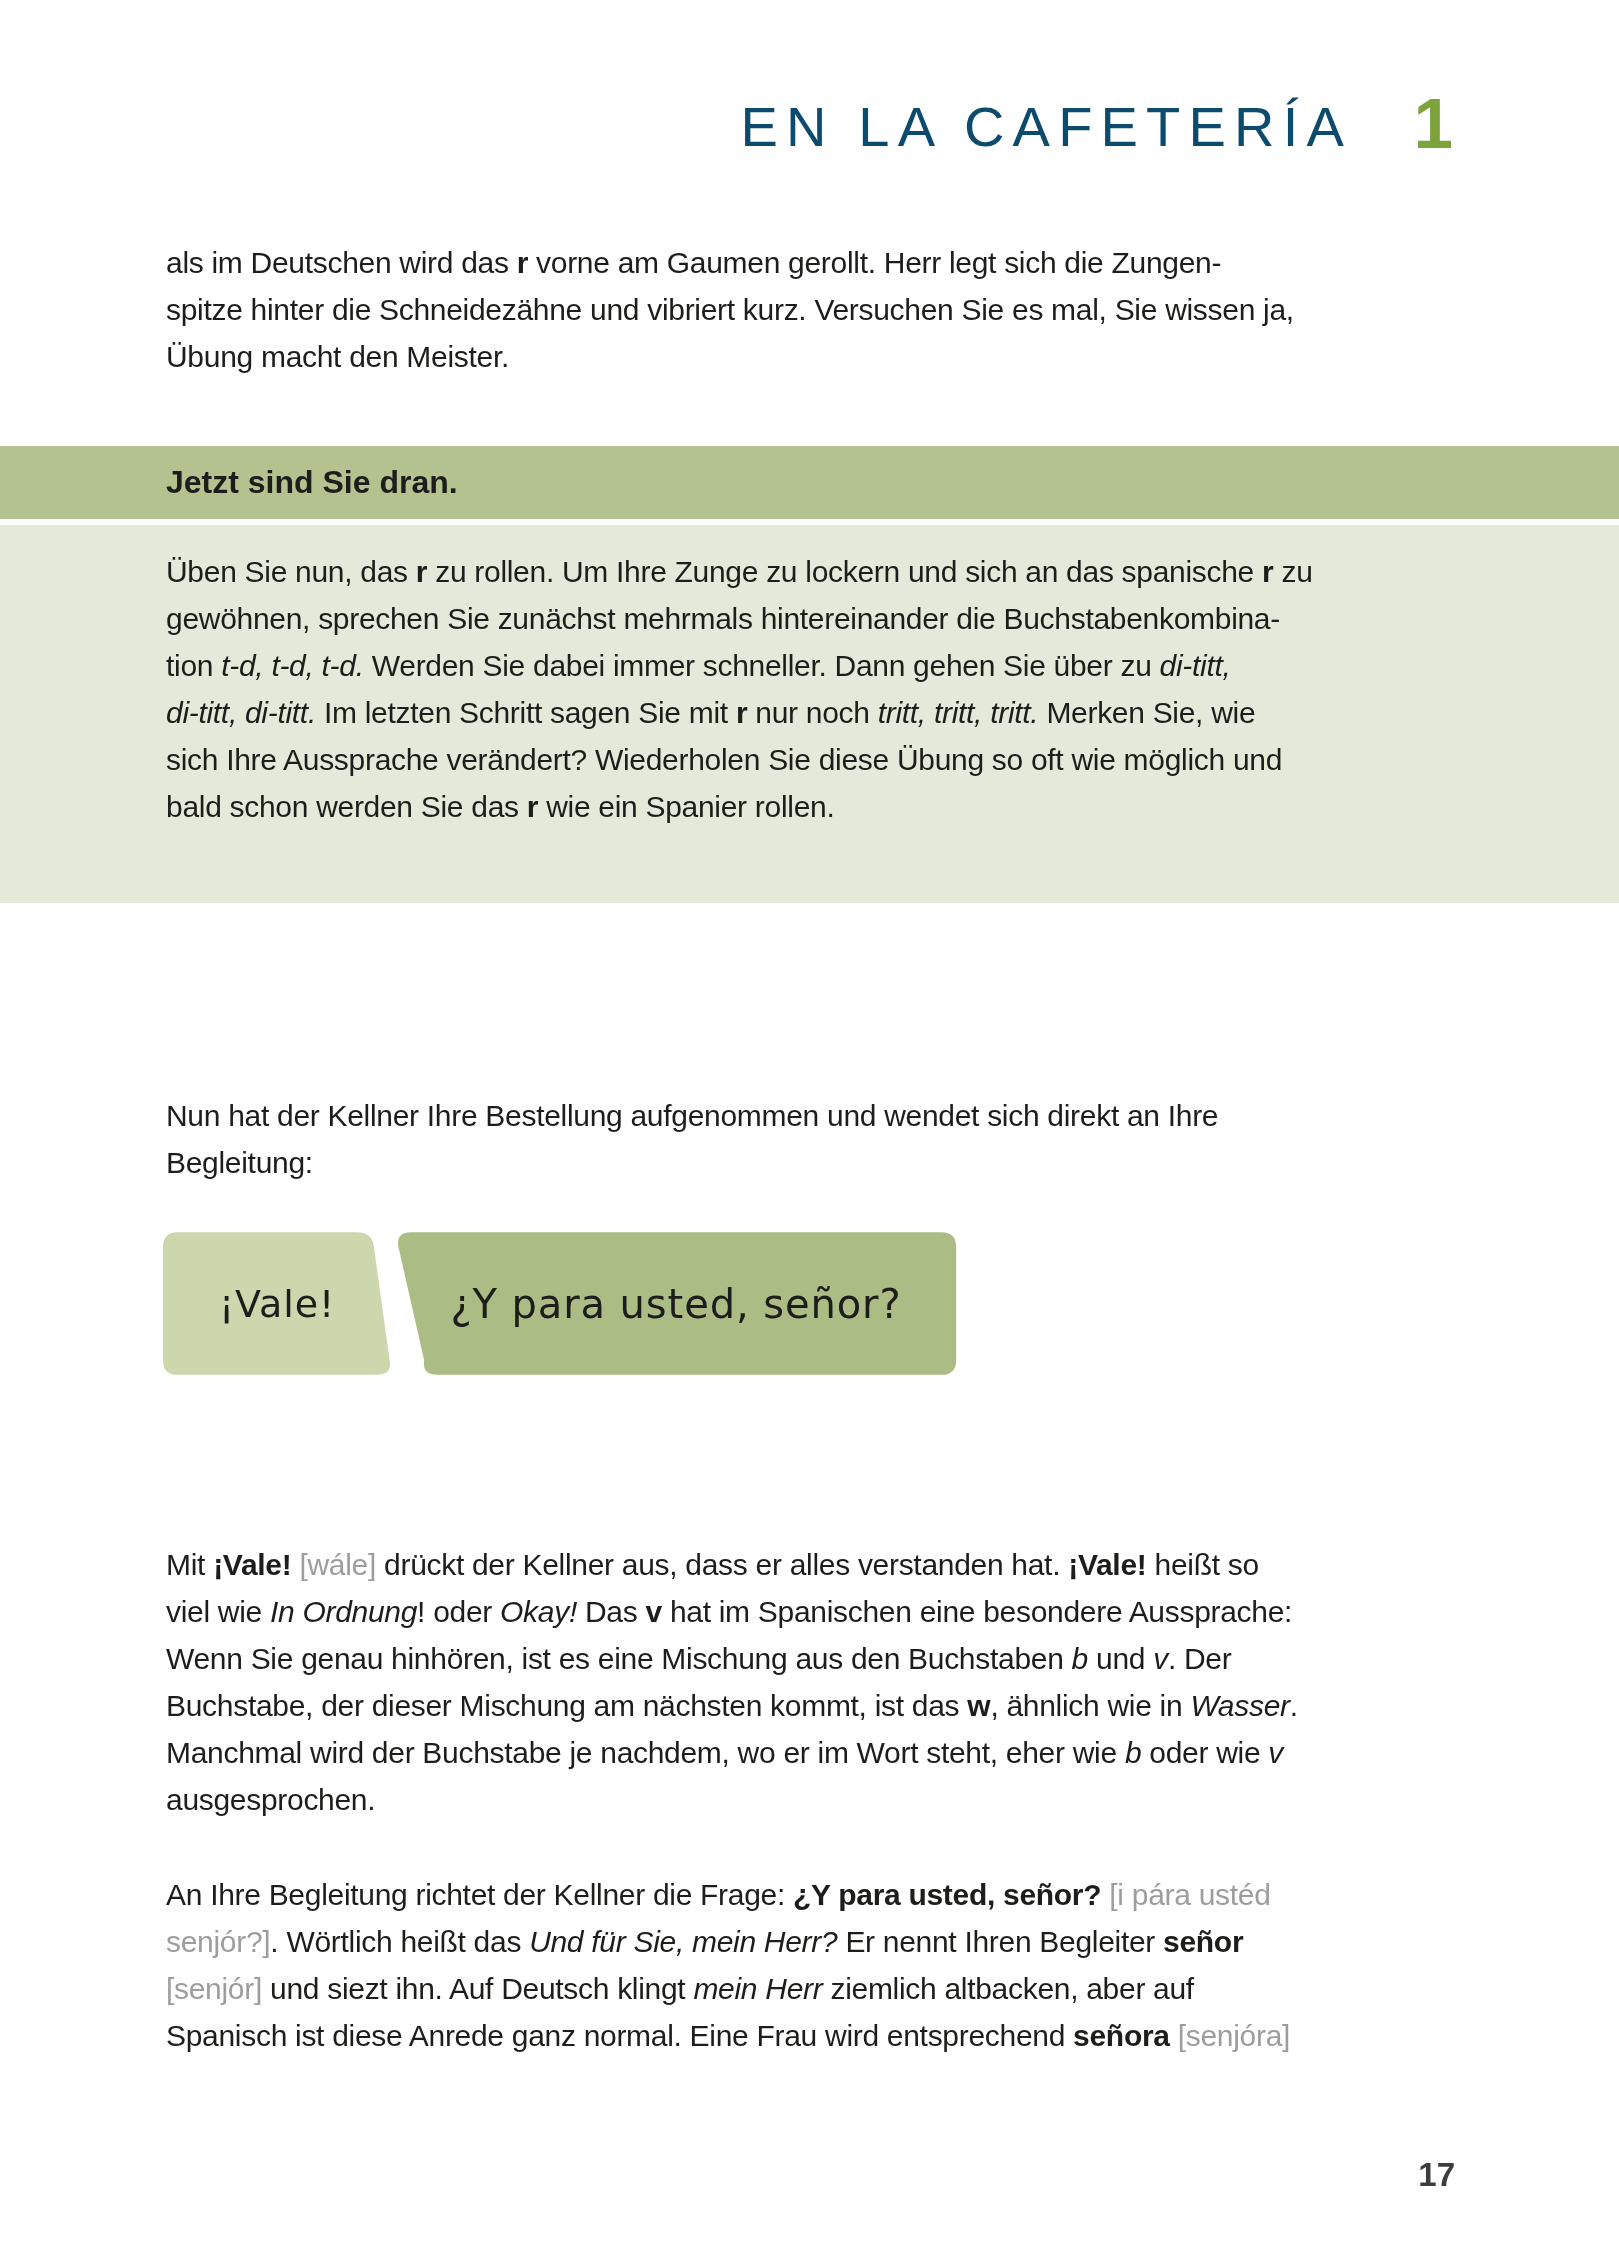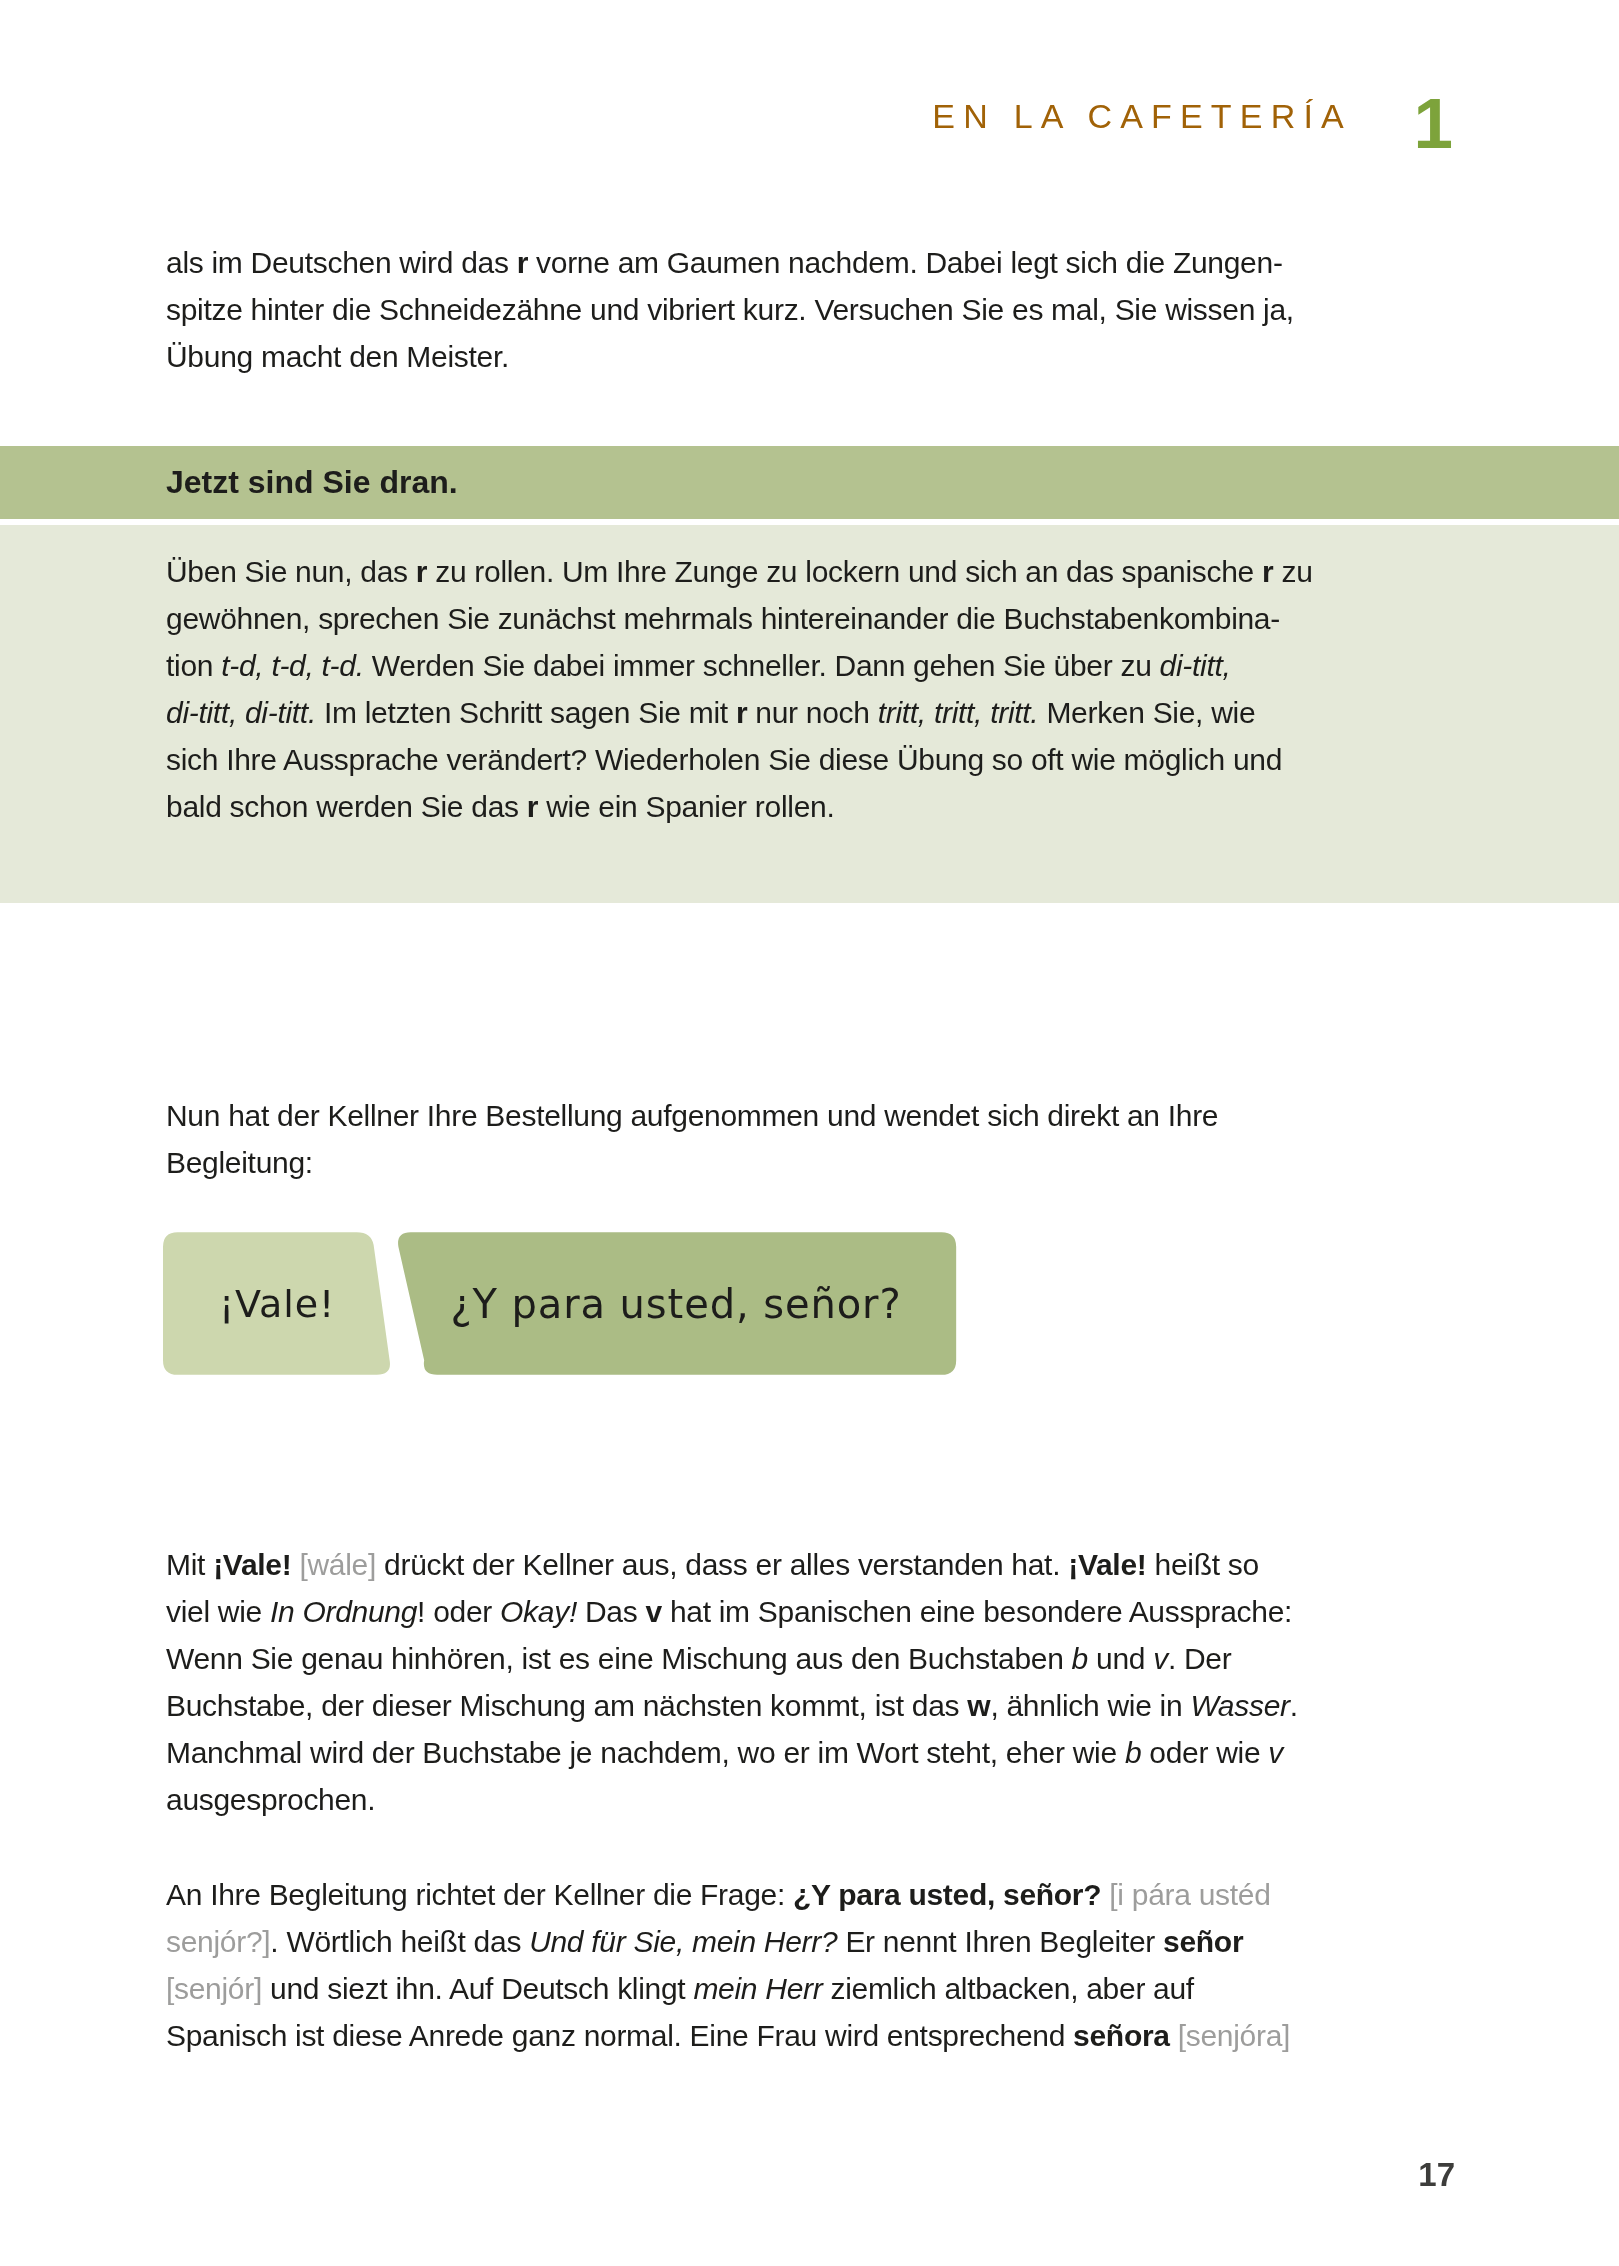--- a/index.html
+++ b/index.html
@@ -20,24 +20,24 @@
     color: #1d1d1b;
   }
   .seg-b { font-weight: 700; }
   .seg-i { font-style: italic; }
   .seg-g { color: #9d9d9c; }
 
   .chapter-title {
     position: absolute;
     top: 99px;
     right: 267px;
-    font-size: 34px;
+    font-size: 56px;
     line-height: 1;
     letter-spacing: 8.2px;
-    color: #a16207;
+    color: #0c4a6e;
     font-weight: 400;
   }
   .chapter-number {
     position: absolute;
     top: 88px;
     right: 166px;
     font-size: 71px;
     line-height: 1;
     font-weight: 700;
     color: #7da33b;
@@ -101,21 +101,21 @@
   }
 </style>
 </head>
 <body>
 
 <div class="page">
 
   <div class="chapter-title">EN LA CAFETERÍA</div>
   <div class="chapter-number">1</div>
 
-  <div class="intro-paragraph body-text"><span>als im Deutschen wird das </span><span class="seg-b">r</span><span> vorne am Gaumen nachdem. Dabei legt sich die Zungen-</span><br><span>spitze hinter die Schneidezähne und vibriert kurz. Versuchen Sie es mal, Sie wissen ja,</span><br><span>Übung macht den Meister.</span></div>
+  <div class="intro-paragraph body-text"><span>als im Deutschen wird das </span><span class="seg-b">r</span><span> vorne am Gaumen gerollt. Herr legt sich die Zungen-</span><br><span>spitze hinter die Schneidezähne und vibriert kurz. Versuchen Sie es mal, Sie wissen ja,</span><br><span>Übung macht den Meister.</span></div>
 
   <div class="callout-bar">
     <span class="callout-heading">Jetzt sind Sie dran.</span>
   </div>
 
   <div class="exercise-box">
     <div class="body-text"><span>Üben Sie nun, das </span><span class="seg-b">r</span><span> zu rollen. Um Ihre Zunge zu lockern und sich an das spanische </span><span class="seg-b">r</span><span> zu</span><br><span>gewöhnen, sprechen Sie zunächst mehrmals hintereinander die Buchstabenkombina-</span><br><span>tion </span><span class="seg-i">t-d, t-d, t-d.</span><span> Werden Sie dabei immer schneller. Dann gehen Sie über zu </span><span class="seg-i">di-titt,</span><br><span class="seg-i">di-titt, di-titt.</span><span> Im letzten Schritt sagen Sie mit </span><span class="seg-b">r</span><span> nur noch  </span><span class="seg-i">tritt, tritt, tritt.</span><span> Merken Sie, wie</span><br><span>sich Ihre Aussprache verändert? Wiederholen Sie diese Übung so oft wie möglich und</span><br><span>bald schon werden Sie das </span><span class="seg-b">r</span><span> wie ein Spanier rollen.</span></div>
   </div>
 
 

